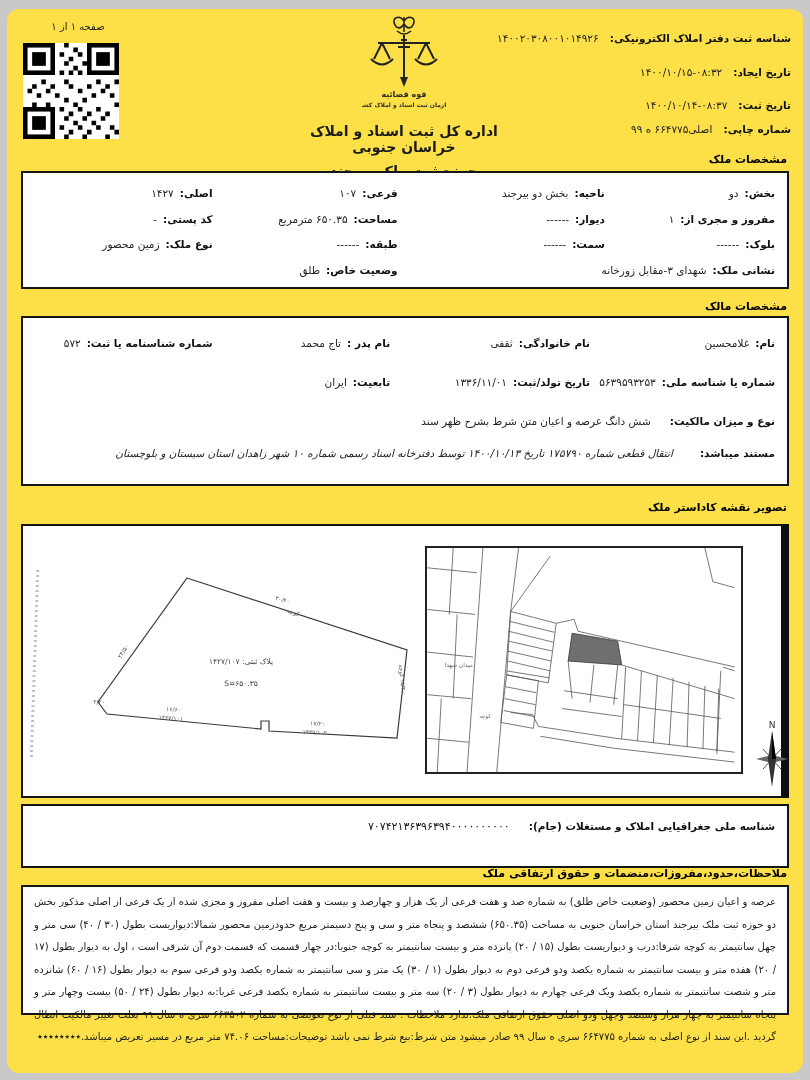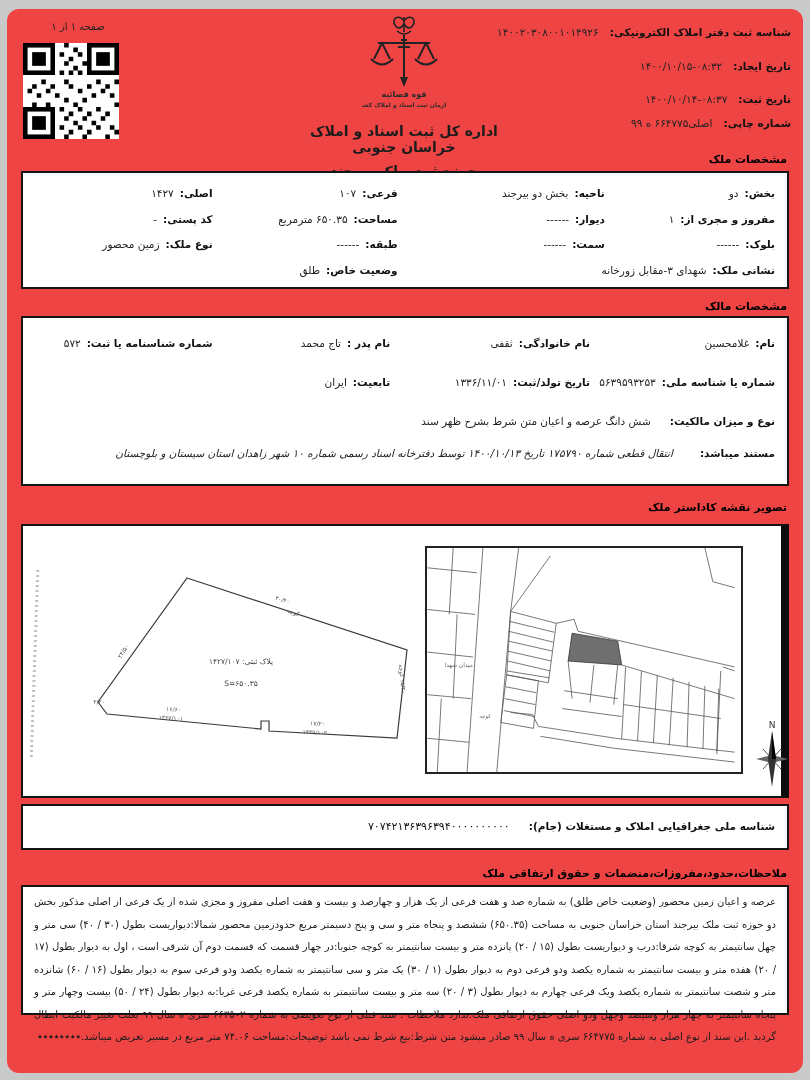--- a/index.html
+++ b/index.html
@@ -1,47 +1,47 @@
 <!DOCTYPE html>
 <html lang="fa" dir="rtl"><head>
 <meta charset="utf-8">
 <style>
   html,body{margin:0;padding:0;}
   body{width:810px;height:1080px;background:#c9c9c9;font-family:"DejaVu Sans",sans-serif;direction:rtl;position:relative;}
-  .page{position:absolute;left:7px;top:9px;width:796px;height:1064px;background:#ef4444;border-radius:12px;overflow:hidden;}
+  .page{position:absolute;left:7px;top:9px;width:796px;height:1064px;background:#fde047;border-radius:12px;overflow:hidden;}
   .lbl{font-weight:bold;font-size:10.5px;color:#101010;}
   .val{font-size:10.5px;color:#222;margin-right:6px;}
   .ltr{direction:ltr;unicode-bidi:isolate;display:inline-block;}
   .sec-title{position:absolute;right:16px;font-size:11px;font-weight:bold;color:#000;}
   .box{position:absolute;left:14px;right:14px;border:2px solid #151515;background:#fff;box-sizing:border-box;}
   
   .page-label{position:absolute;left:28px;top:12px;width:86px;text-align:center;font-size:10px;color:#222;}
   .qr{position:absolute;left:16px;top:34px;width:96px;height:96px;}
   .emblem{position:absolute;left:297px;top:4px;width:200px;text-align:center;}
   .office{font-size:14px;font-weight:600;color:#1c1c1c;margin-top:6px;}
   .office + .office{margin-top:8px;}
-  .hdr-fields{position:absolute;right:12px;top:12px;text-align:right;}
+  .hdr-fields{position:absolute;right:12px;top:18px;text-align:right;}
   .hf{line-height:19px;}
   .hf1{margin-bottom:13px;} .hf2{margin-bottom:12px;} .hf3{margin-bottom:3px;}
   
   .prop-box{top:162px;height:118px;display:flex;flex-direction:column;justify-content:space-evenly;padding:2px 12px;}
   .g4{display:grid;grid-template-columns:23% 28% 25% 24%;align-items:center;}
   .g4b{display:grid;grid-template-columns:25% 27% 24% 24%;align-items:center;}
   .gl{display:grid;grid-template-columns:51% 27% 22%;align-items:center;}
   .owner-box{top:307px;height:170px;padding:4px 12px;}
   .orow1{margin-top:10px;} .orow2{margin-top:20px;} .orow3{margin-top:20px;} .orow4{margin-top:13px;}
   
   .cad-box{top:515px;height:274px;border-right:8px solid #0d0d0d;}
   .plot-svg{position:absolute;left:18px;top:28px;}
   .map-frame{position:absolute;left:402px;top:20px;width:318px;height:228px;border:2px solid #222;box-sizing:border-box;}
   .map-margin-annotation{position:absolute;left:10px;top:44px;width:3px;height:190px;opacity:.55;
      background:repeating-linear-gradient(180deg,#8d8d8d 0 2px,transparent 2px 5px);transform:rotate(2deg);}
   .compass{position:absolute;left:729px;top:192px;}
   
-  .geo-box{top:795px;height:46px;padding:9px 12px;}
+  .geo-box{top:795px;height:64px;padding:9px 12px;}
   .geo-val{font-size:11px;letter-spacing:1.5px;color:#111;margin-right:14px;}
   
   .rem-box{top:876px;height:130px;padding:4px 11px;}
   .rem-body{font-size:10px;line-height:22.5px;text-align:justify;color:#1a1a1a;}
   svg text{font-family:"DejaVu Sans",sans-serif;}
 </style>
 </head>
 <body>
 
 <div class="page">

